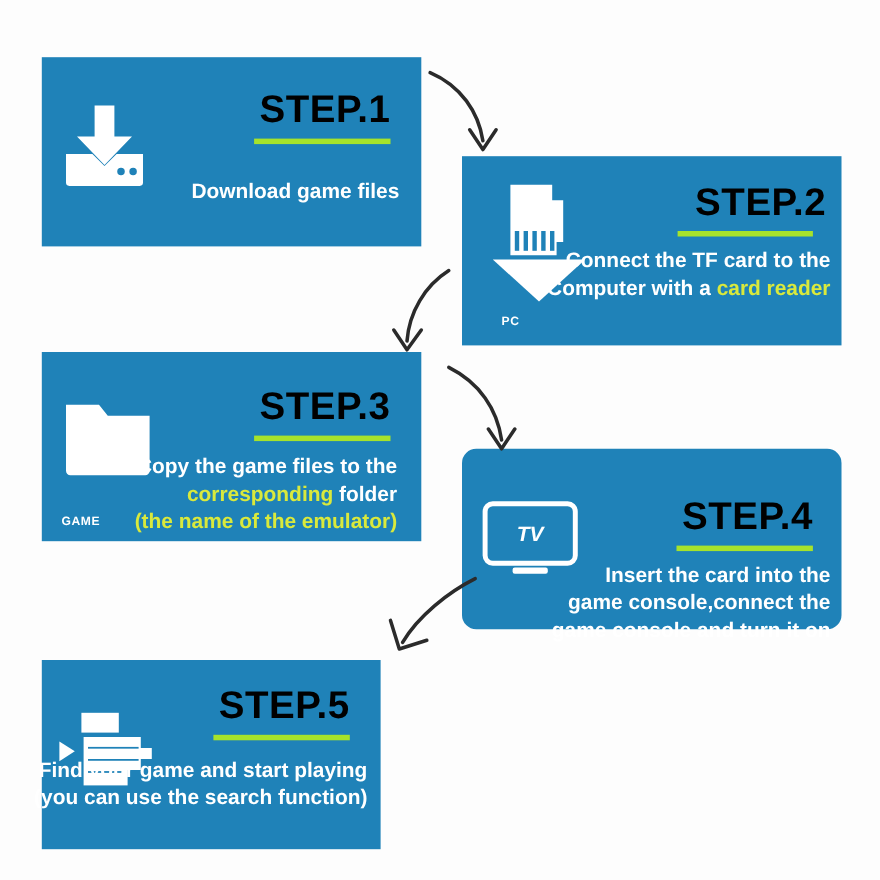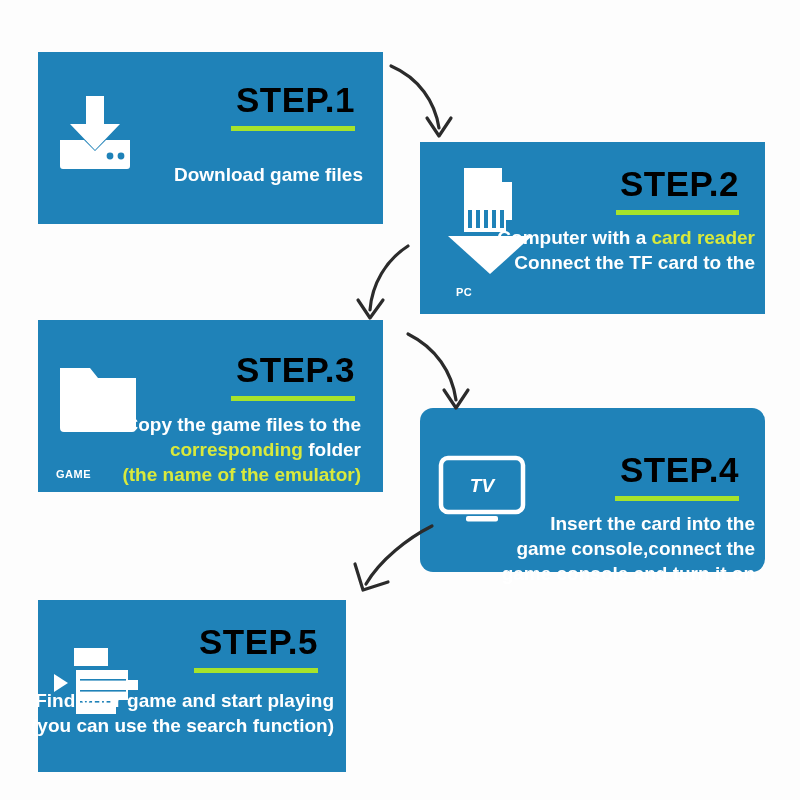--- a/index.html
+++ b/index.html
@@ -82,21 +82,21 @@
     position: absolute;
     overflow: visible;
   }
 
   
   .p1 .step-title    { right: 28px; top: 30px; }
   .p1 .step-underline{ right: 28px; top: 74px; width: 124px; }
   .p1 .lines         { right: 20px; top: 110px; text-align: right; }
 
   
-  .p2 .step-title    { right: 26px; top: 24px; margin-left: 40px; }
+  .p2 .step-title    { right: 14px; top: 24px; margin-left: 40px; }
   .p2 .step-underline{ right: 26px; top: 68px; width: 123px; }
   .p2 .lines         { right: 10px; top: 83px; text-align: right; }
 
   
   .p3 .step-title    { right: 28px; top: 32px; }
   .p3 .step-underline{ right: 28px; top: 76px; width: 124px; }
   .p3 .lines         { right: 22px; top: 92px; text-align: right; }
 
   
   .p4 .step-title    { right: 26px; top: 44px; }
@@ -151,22 +151,22 @@
       <rect x="56" y="48" width="4" height="18" fill="#1f82b8"></rect>
 
       <path d="M4 74 h84 L46 112 z" fill="#ffffff"></path>
     </svg>
     <div class="icon-label">PC</div>
 
     <div class="step-title">STEP.2</div>
     <div class="step-underline"></div>
 
     <div class="lines">
+      <div><span>Connect the TF card to the</span></div>
       <div><span>Computer with a </span><span class="hl">card reader</span></div>
-      <div><span>Connect the TF card to the</span></div>
     </div>
   </div>
 
   <div class="panel p3">
     <svg class="icon icon-folder" width="84" height="74" viewBox="0 0 84 74">
       <path d="M4 6 h30 l8 10 h38 v50 a4 4 0 0 1 -4 4 H8 a4 4 0 0 1 -4 -4 z" fill="#ffffff"></path>
     </svg>
     <div class="icon-label">GAME</div>
 
     <div class="step-title">STEP.3</div>

